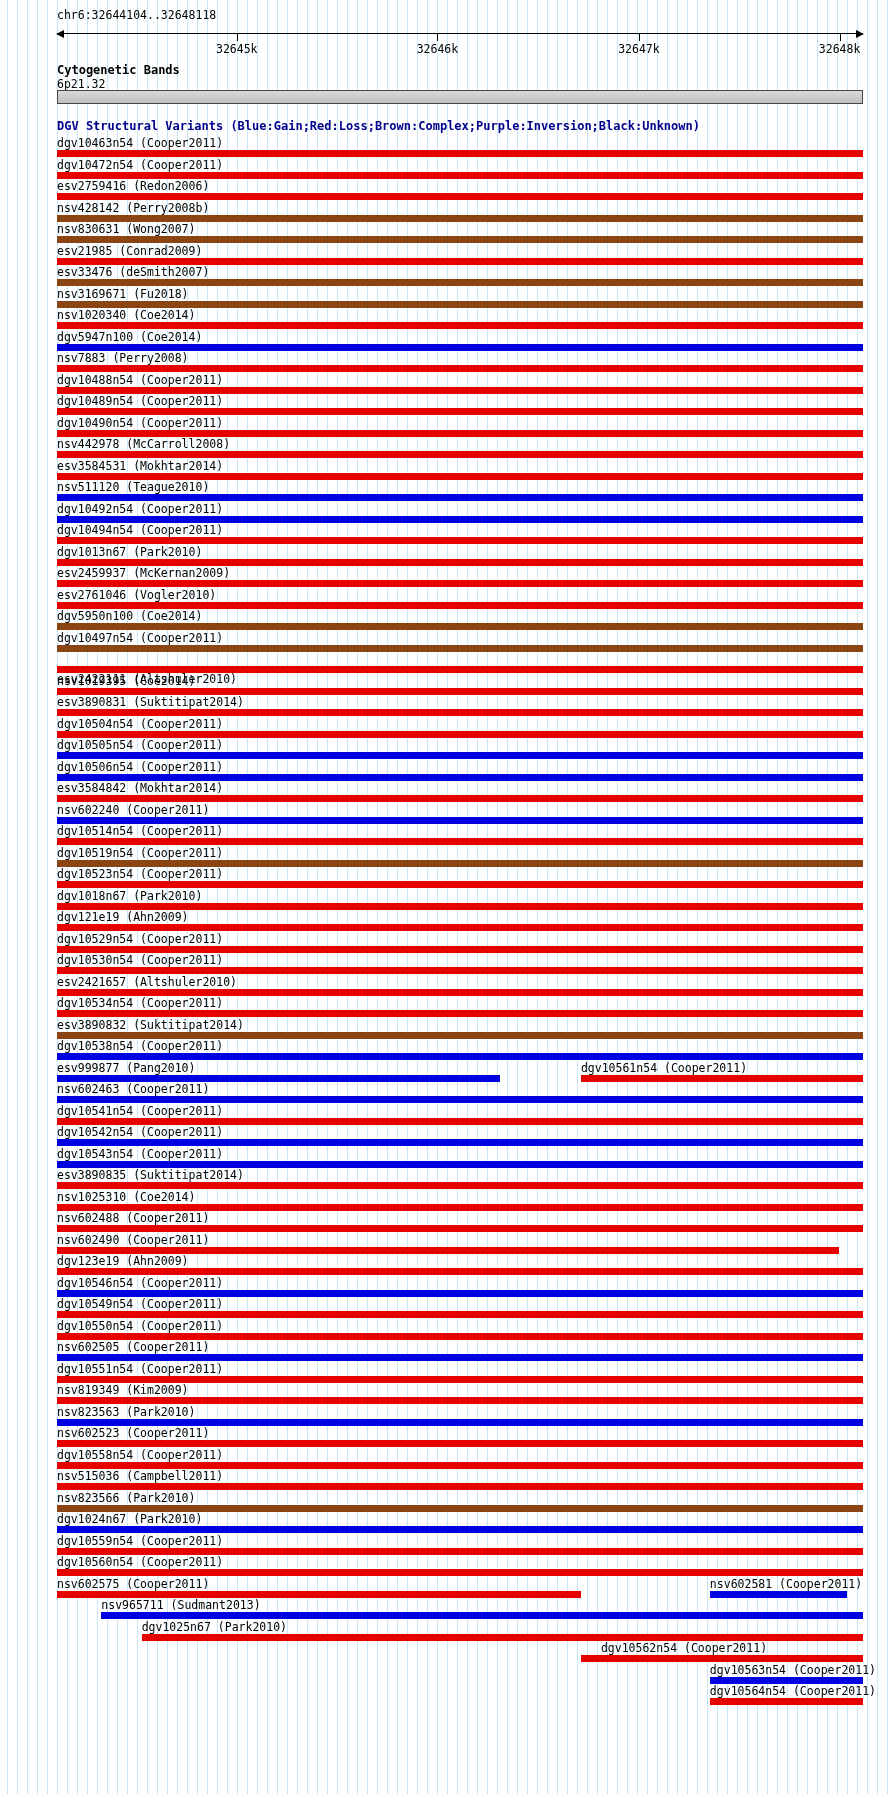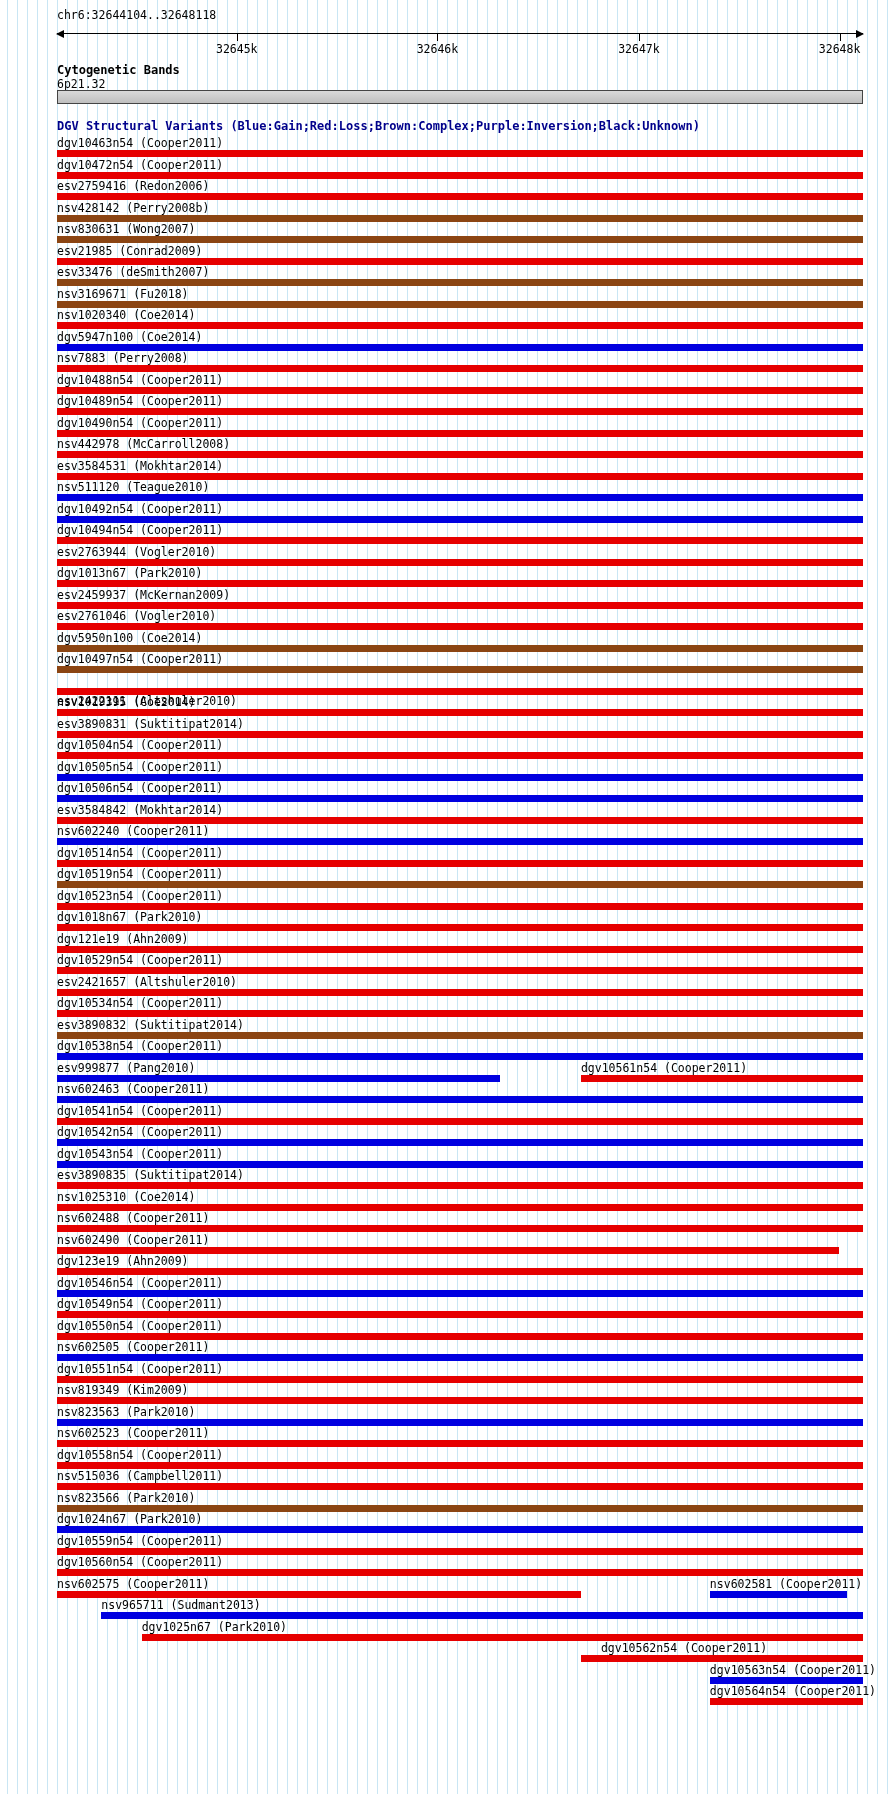--- a/index.html
+++ b/index.html
@@ -147,24 +147,20 @@
     </div>
     <div class="trow">
       <div class="flabel" style="left: 0%;">dgv10492n54 (Cooper2011)</div>
       <div class="fbar" style="left: 0%; width: 100%; background: rgb(0, 0, 224);"></div>
     </div>
     <div class="trow">
       <div class="flabel" style="left: 0%;">dgv10494n54 (Cooper2011)</div>
       <div class="fbar" style="left: 0%; width: 100%; background: rgb(230, 0, 0);"></div>
     </div>
     <div class="trow">
-      <div class="flabel" style="left: 0%;">esv2763944 (Vogler2010)</div>
-      <div class="fbar" style="left: 0%; width: 100%; background: rgb(230, 0, 0);"></div>
-    </div>
-    <div class="trow">
       <div class="flabel" style="left: 0%;">dgv1013n67 (Park2010)</div>
       <div class="fbar" style="left: 0%; width: 100%; background: rgb(230, 0, 0);"></div>
     </div>
     <div class="trow">
       <div class="flabel" style="left: 0%;">esv2459937 (McKernan2009)</div>
       <div class="fbar" style="left: 0%; width: 100%; background: rgb(230, 0, 0);"></div>
     </div>
     <div class="trow">
       <div class="flabel" style="left: 0%; border-radius: 6px;">esv2761046 (Vogler2010)</div>
       <div class="fbar" style="left: 0%; width: 100%; background: rgb(230, 0, 0);"></div>
@@ -224,20 +220,24 @@
     <div class="trow">
       <div class="flabel" style="left: 0%;">dgv1018n67 (Park2010)</div>
       <div class="fbar" style="left: 0%; width: 100%; background: rgb(230, 0, 0);"></div>
     </div>
     <div class="trow">
       <div class="flabel" style="left: 0%;">dgv121e19 (Ahn2009)</div>
       <div class="fbar" style="left: 0%; width: 100%; background: rgb(230, 0, 0);"></div>
     </div>
     <div class="trow">
       <div class="flabel" style="left: 0%;">dgv10529n54 (Cooper2011)</div>
+      <div class="fbar" style="left: 0%; width: 100%; background: rgb(230, 0, 0);"></div>
+    </div>
+    <div class="trow">
+      <div class="flabel" style="left: 0%;">dgv10530n54 (Cooper2011)</div>
       <div class="fbar" style="left: 0%; width: 100%; background: rgb(230, 0, 0);"></div>
     </div>
     <div class="trow">
       <div class="flabel" style="left: 0%;">esv2421657 (Altshuler2010)</div>
       <div class="fbar" style="left: 0%; width: 100%; background: rgb(230, 0, 0);"></div>
     </div>
     <div class="trow">
       <div class="flabel" style="left: 0%;">dgv10534n54 (Cooper2011)</div>
       <div class="fbar" style="left: 0%; width: 100%; background: rgb(230, 0, 0);"></div>
     </div>

